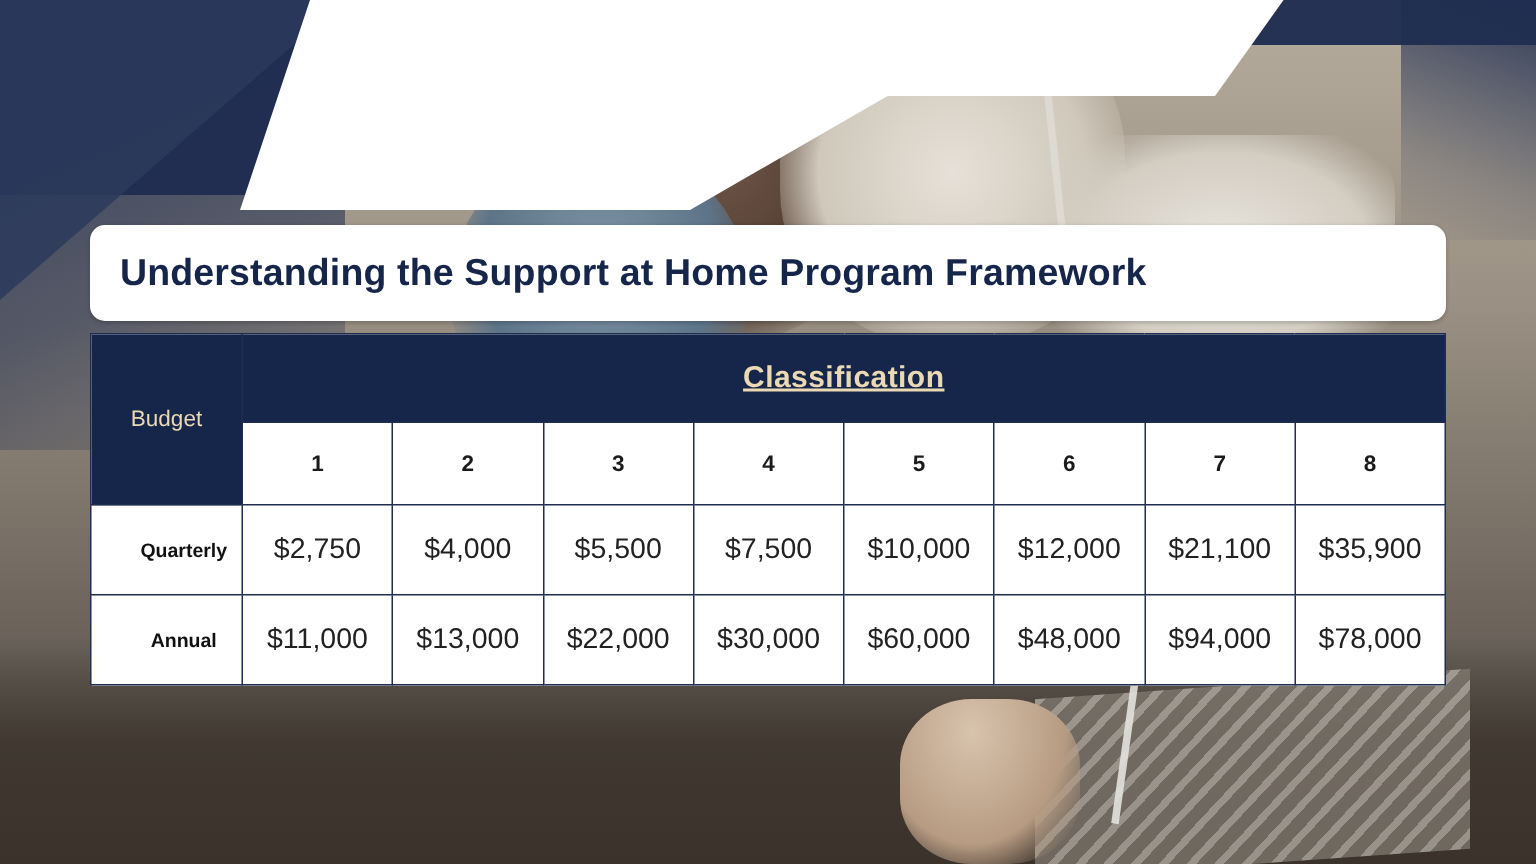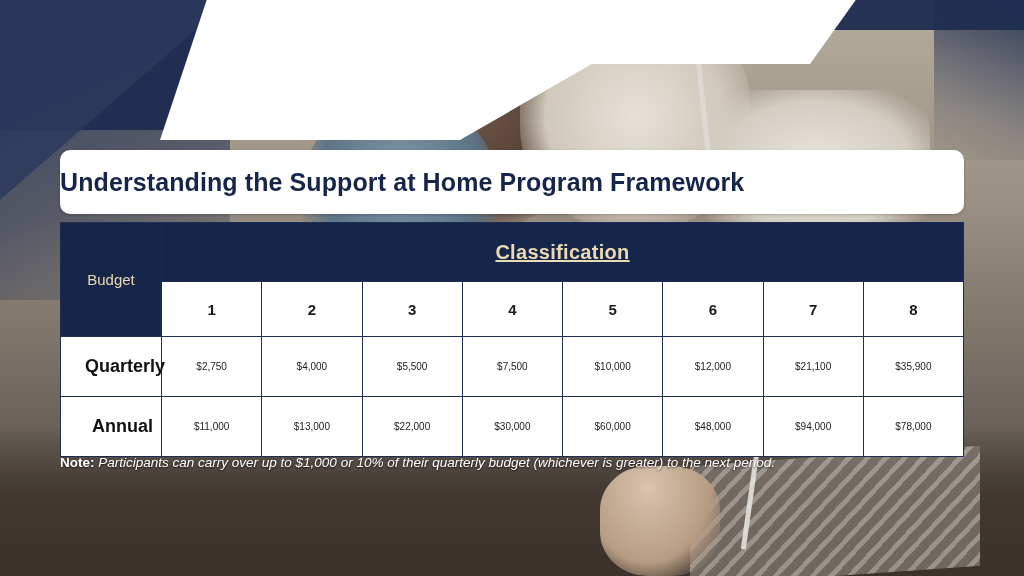--- a/index.html
+++ b/index.html
@@ -143,20 +143,21 @@
     position: absolute;
     left: 60px; top: 150px;
     width: 904px; height: 64px;
     background: #ffffff;
     border-radius: 10px;
     display: flex;
     align-items: center;
     box-shadow: 0 1px 3px rgba(0,0,0,.2);
   }
   .title-text {
+    margin-left: 20px;
     font-size: 25px;
     font-weight: bold;
     color: #16264a;
     letter-spacing: .1px;
   }
 
   
   .table-wrap {
     position: absolute;
     left: 60px; top: 222px;
@@ -193,26 +194,26 @@
     height: 52px;
     font-size: 15px;
     font-weight: bold;
     color: #1b1b1b;
     background: #ffffff;
   }
   .row-label {
     background: #ffffff;
     color: #111111;
     font-weight: bold;
-    font-size: 18px;
+    font-size: 13px;
     height: 57px;
     padding-left: 24px;
   }
   .val-cell {
-    font-size: 10px;
+    font-size: 19px;
     color: #222222;
     background: #ffffff;
     height: 57px;
   }
 
   
   .note {
     position: absolute;
     left: 60px; top: 455px;
     width: 920px;
@@ -288,17 +289,14 @@
         <td class="val-cell">$30,000</td>
         <td class="val-cell">$60,000</td>
         <td class="val-cell">$48,000</td>
         <td class="val-cell">$94,000</td>
         <td class="val-cell">$78,000</td>
       </tr>
     </tbody>
       </table>
   </div>
 
-  <div class="note">
-    <b>Note:</b><span> Participants can carry over up to $1,000 or 10% of their quarterly budget (whichever is greater) to the next period.</span>
-  </div>
 
 </div>
 
 </body></html>

